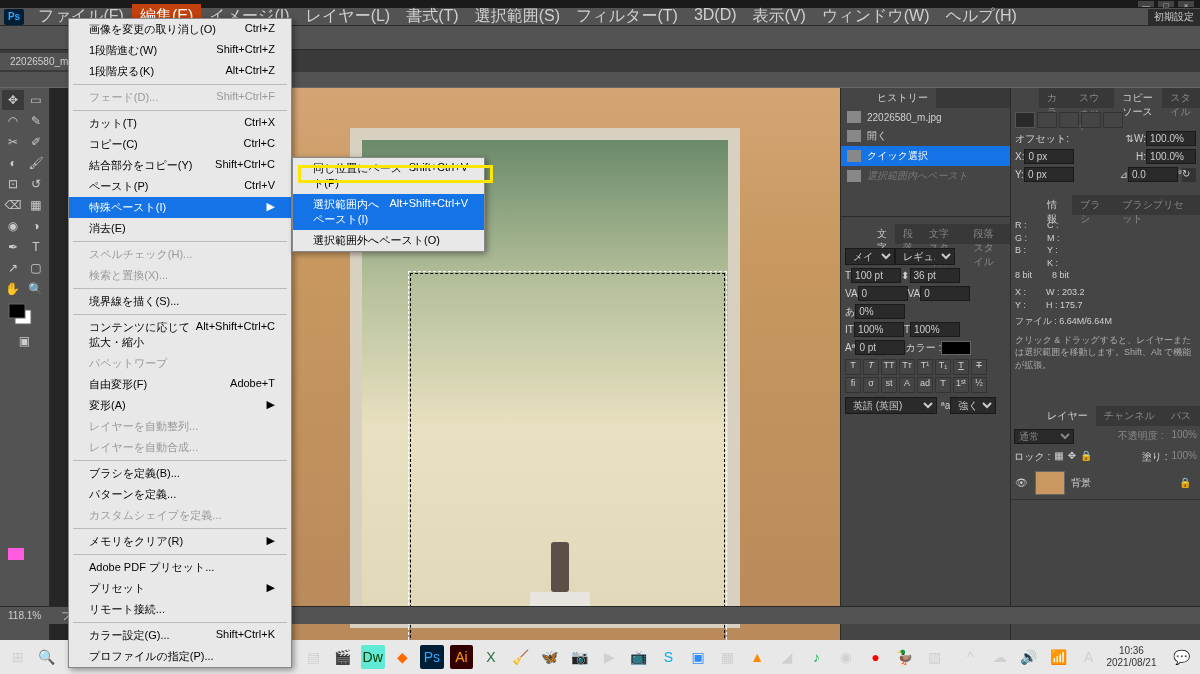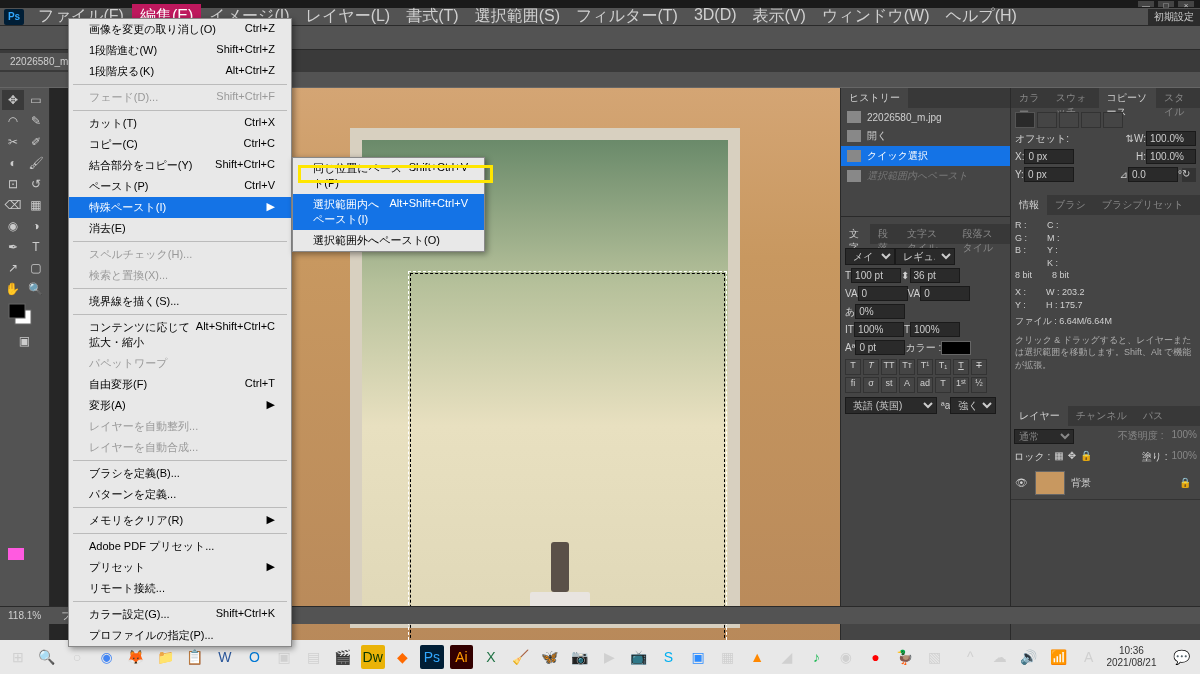--- a/index.html
+++ b/index.html
@@ -4,21 +4,21 @@
 <style>
 * { margin: 0; padding: 0; box-sizing: border-box; font-family: "Meiryo", "MS Gothic", sans-serif; }
 body { width: 1200px; height: 674px; background: #535353; color: #d0d0d0; font-size: 11px; overflow: hidden; position: relative; }
 
 .title-bar { height: 8px; background: #1a1a1a; display: flex; justify-content: flex-end; align-items: center; padding-right: 6px; gap: 4px; }
 .title-bar .tbtn { width: 16px; height: 6px; background: #444; font-size: 8px; text-align: center; }
 
 .menu-bar { height: 18px; background: #535353; display: flex; align-items: center; padding-left: 4px; gap: 0; border-bottom: 1px solid #2a2a2a; }
 .menu-bar .ps-logo { width: 20px; height: 16px; background: #001e36; color: #31a8ff; display: flex; align-items: center; justify-content: center; font-weight: bold; font-size: 10px; border-radius: 2px; margin-right: 6px; }
 .menu-bar .mitem { padding: 2px 8px; font-size: 16px; cursor: default; }
-.menu-bar .mitem.active { background: #be185d; color: #fff; }
+.menu-bar .mitem.active { background: #c2410c; color: #fff; }
 
 .options-bar { height: 24px; background: #535353; border-bottom: 1px solid #2a2a2a; }
 
 .doc-tab { height: 22px; background: #3a3a3a; display: flex; align-items: center; }
 .doc-tab .tab { background: #535353; padding: 3px 10px; font-size: 10px; }
 
 .ruler-h { height: 16px; background: #535353; border-bottom: 1px solid #666; position: relative; }
 
 .main { display: flex; height: 564px; }
 .toolbox { width: 50px; background: #535353; border-right: 1px solid #2a2a2a; display: flex; flex-wrap: wrap; align-content: flex-start; padding: 2px; gap: 1px; }
@@ -31,21 +31,21 @@
 .glass { position: absolute; inset: 0; background: linear-gradient(180deg, #6a8a6a 0%, #b5c09a 30%, #e8e0c0 60%, #e0d8b8 100%); }
 .selection { position: absolute; left: 300px; top: 185px; width: 315px; height: 380px; border: 1px dashed #000; outline: 1px dashed #fff; outline-offset: 1px; }
 .faucet { position: absolute; left: 420px; bottom: 30px; width: 60px; height: 80px; }
 .faucet .spout { width: 18px; height: 50px; background: #5a5048; margin: 0 auto; border-radius: 3px; }
 .faucet .base { width: 60px; height: 20px; background: #e8e4e0; border-radius: 2px; }
 
 .panels-right { width: 360px; display: flex; }
 .panel-col1 { width: 170px; background: #454545; border-left: 1px solid #2a2a2a; }
 .panel-col2 { width: 190px; background: #454545; border-left: 1px solid #2a2a2a; }
 
-.panel-tabs { display: flex; background: #383838; height: 20px; font-size: 10px; }
+.panel-tabs { display: flex; background: #383838; height: 20px; font-size: 10px; margin-left: 28px; }
 .panel-tabs .ptab { padding: 3px 8px; background: #454545; }
 .panel-tabs .ptab.inactive { background: #383838; color: #888; }
 
 .history-list .hi { display: flex; align-items: center; padding: 3px 6px; gap: 6px; font-size: 10px; }
 .history-list .hi.sel { background: #1473e6; color: #fff; }
 .history-list .hi .hicon { width: 14px; height: 12px; background: #888; }
 .history-list .hi.dim { color: #777; font-style: italic; }
 
 .char-panel { padding: 4px; font-size: 10px; }
 .char-panel .row { display: flex; align-items: center; gap: 0; margin-bottom: 3px; }
@@ -417,38 +417,41 @@
     <div class="sep"></div>
     <div class="ditem">
       <span>コンテンツに応じて拡大・縮小</span>
       <span>Alt+Shift+Ctrl+C</span>
     </div>
     <div class="ditem disabled">
       <span>パペットワープ</span>
     </div>
     <div class="ditem">
       <span>自由変形(F)</span>
-      <span>Ctrl+T</span>
+      <span>Adobe+T</span>
     </div>
     <div class="ditem">
       <span>変形(A)</span>
       <span class="arrow">▶</span>
     </div>
     <div class="ditem disabled">
       <span>レイヤーを自動整列...</span>
     </div>
     <div class="ditem disabled">
       <span>レイヤーを自動合成...</span>
     </div>
     <div class="sep"></div>
     <div class="ditem">
       <span>ブラシを定義(B)...</span>
     </div>
     <div class="ditem">
       <span>パターンを定義...</span>
+    </div>
+    <div class="ditem disabled">
+      <span>カスタムシェイプを定義...</span>
     </div>
     <div class="sep"></div>
     <div class="ditem">
       <span>メモリをクリア(R)</span>
       <span class="arrow">▶</span>
     </div>
     <div class="sep"></div>
     <div class="ditem">
       <span>Adobe PDF プリセット...</span>
     </div>
@@ -494,21 +497,21 @@
   <div class="tbicon">○</div>
   <div class="tbicon" style="color:#4285f4">◉</div>
   <div class="tbicon" style="color:#ff7139">🦊</div>
   <div class="tbicon" style="color:#ffb900">📁</div>
   <div class="tbicon" style="color:#ffb900">📋</div>
   <div class="tbicon" style="color:#2b579a">W</div>
   <div class="tbicon" style="color:#0078d4">O</div>
   <div class="tbicon">▣</div>
   <div class="tbicon">▤</div>
   <div class="tbicon">🎬</div>
-  <div class="tbicon" style="background:#eab308;color:#073600">Dw</div>
+  <div class="tbicon" style="background:#5eead4;color:#073600">Dw</div>
   <div class="tbicon" style="color:#ff6a00">◆</div>
   <div class="tbicon" style="background:#001e36;color:#31a8ff">Ps</div>
   <div class="tbicon" style="background:#330000;color:#ff9a00">Ai</div>
   <div class="tbicon" style="color:#217346">X</div>
   <div class="tbicon">🧹</div>
   <div class="tbicon" style="color:#ff6a00">🦋</div>
   <div class="tbicon">📷</div>
   <div class="tbicon">▶</div>
   <div class="tbicon">📺</div>
   <div class="tbicon" style="color:#00aff0">S</div>

